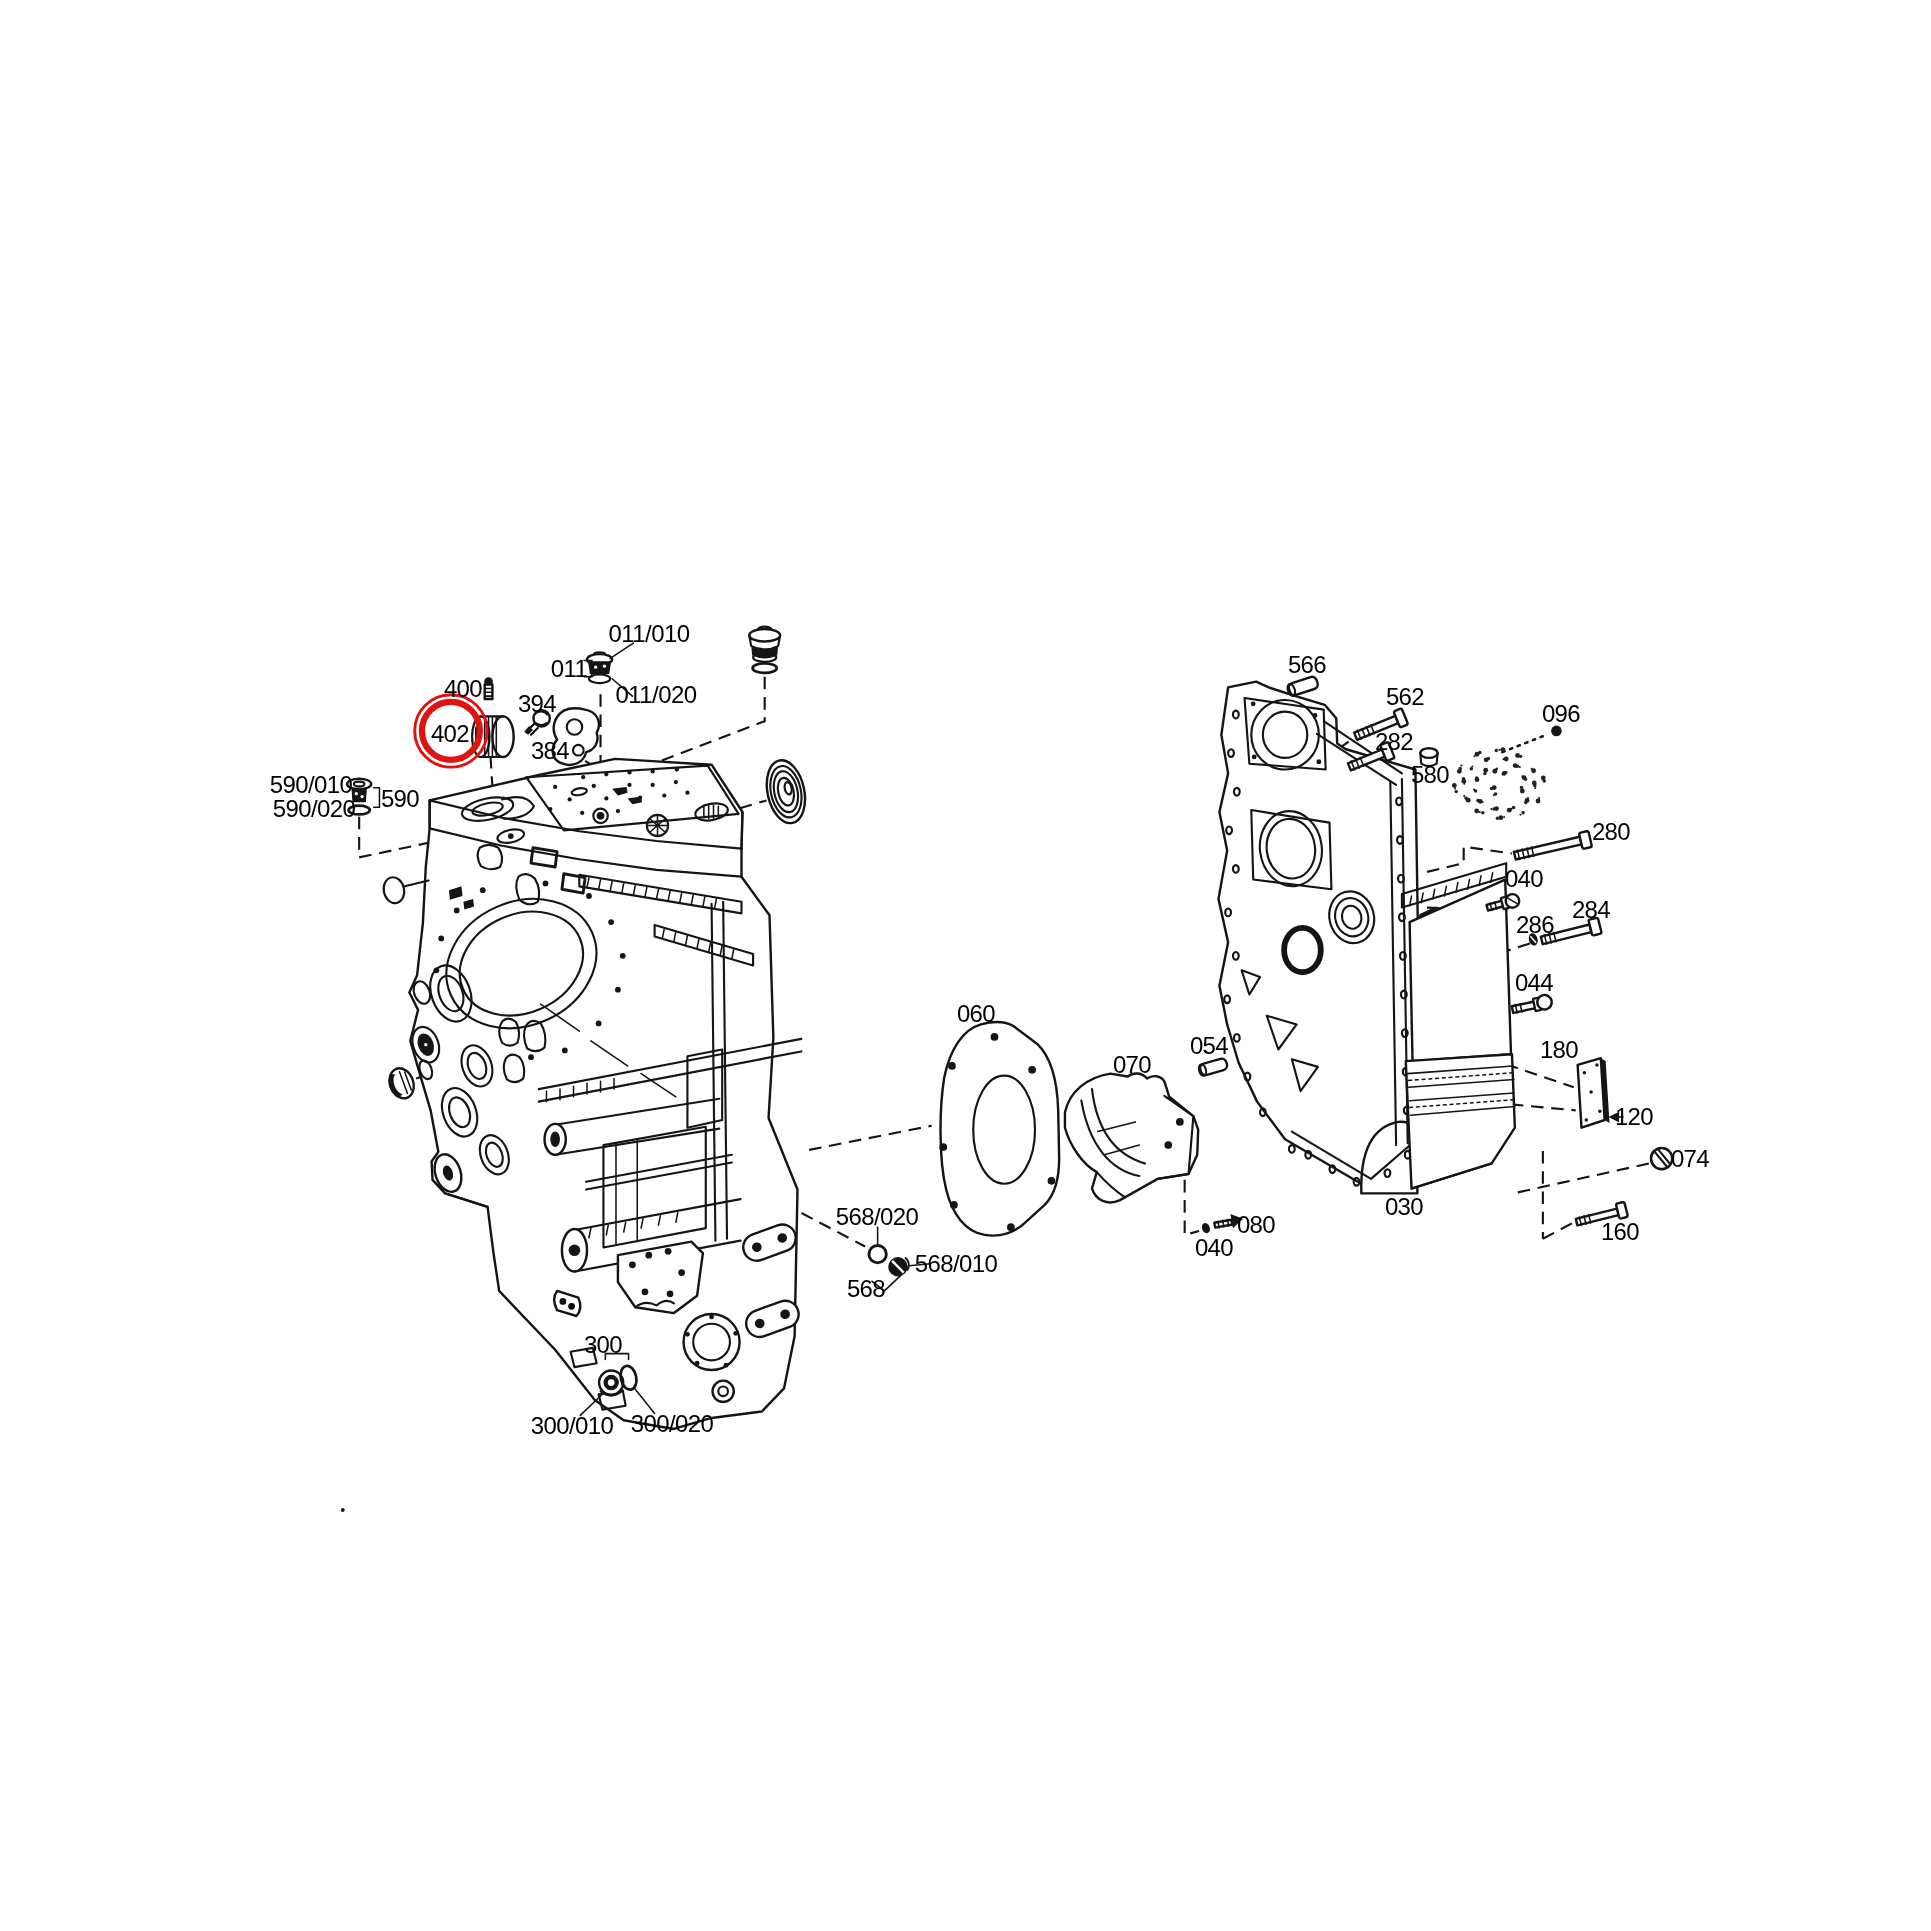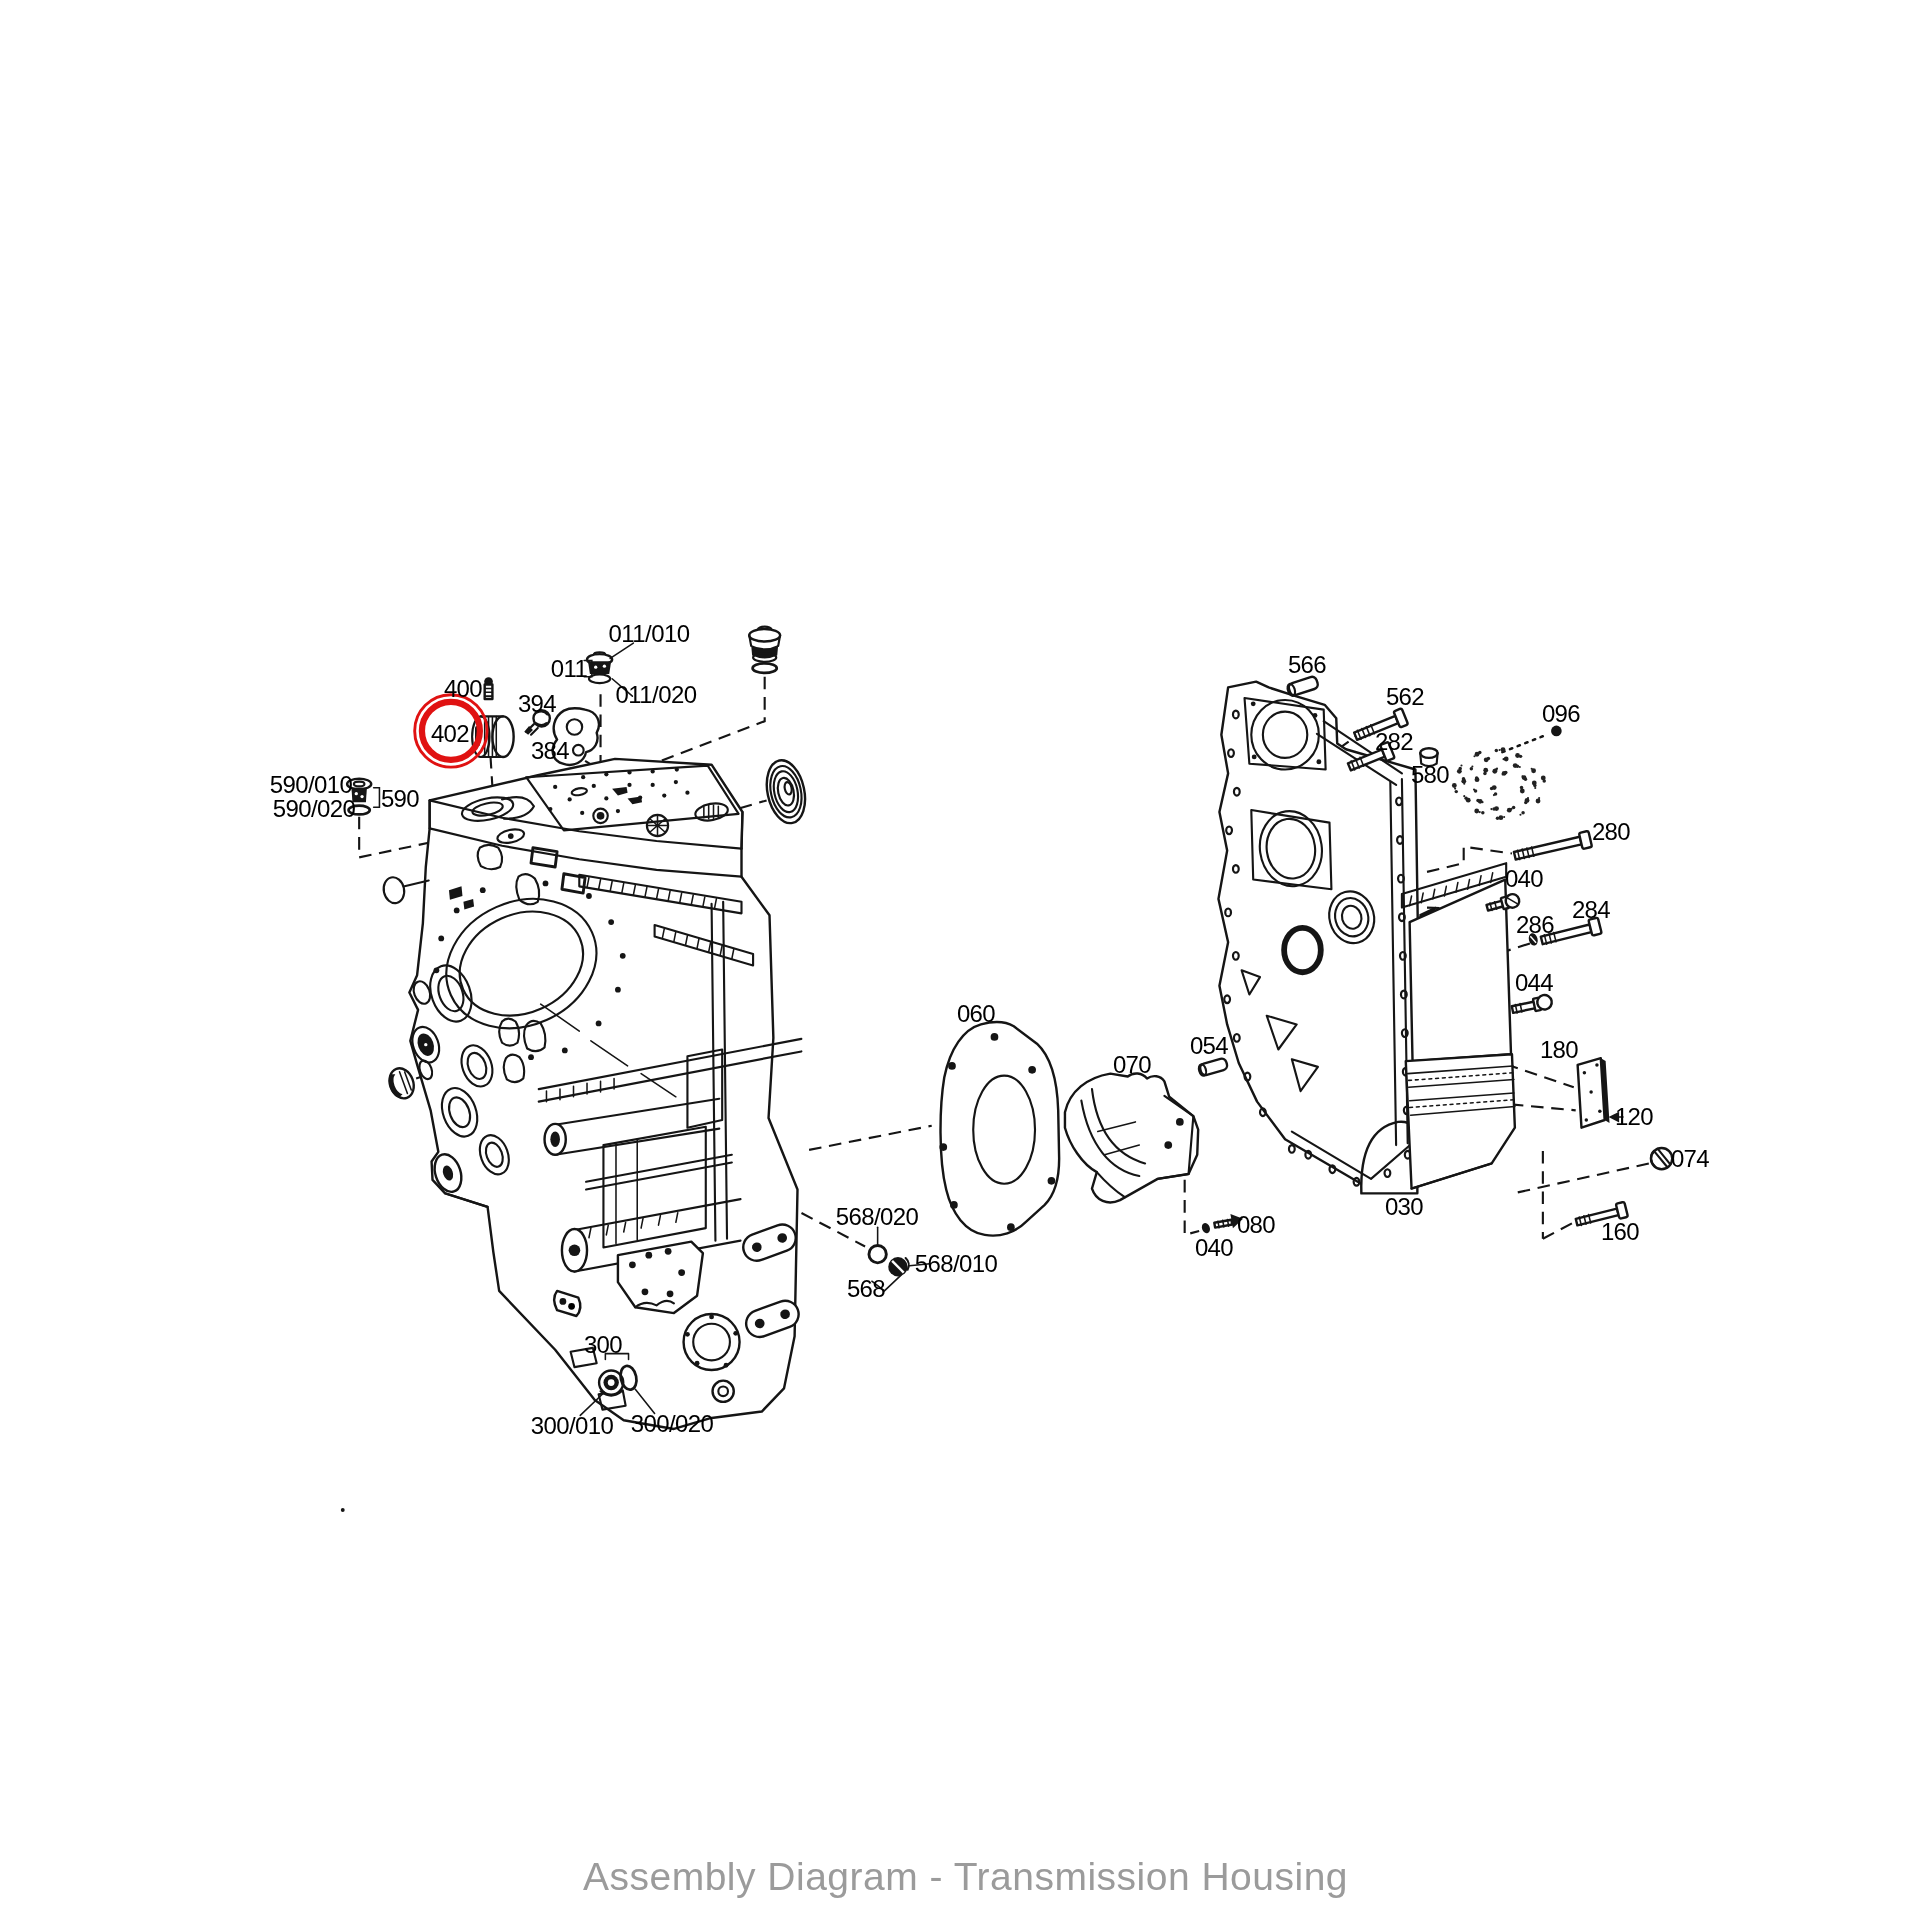--- a/index.html
+++ b/index.html
@@ -641,15 +641,14 @@
       <span class="callout" style="left: 1535px; top: 925px;">286</span>
       <span class="callout" style="left: 1591px; top: 910px;">284</span>
       <span class="callout" style="left: 1534px; top: 983px;">044</span>
       <span class="callout" style="left: 1559px; top: 1050px;">180</span>
       <span class="callout" style="left: 1634px; top: 1117px;">120</span>
       <span class="callout" style="left: 1690px; top: 1159px;">074</span>
       <span class="callout" style="left: 1404px; top: 1207px;">030</span>
       <span class="callout" style="left: 1620px; top: 1232px;">160</span>
     </div>
 
-<div class="caption">Assembly Diagram - Transmission Housing</div>
 </div>
 
 
 </body></html>

